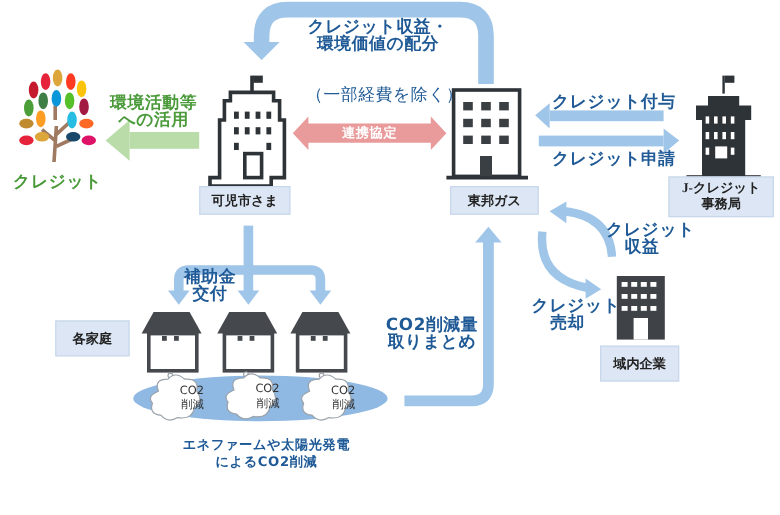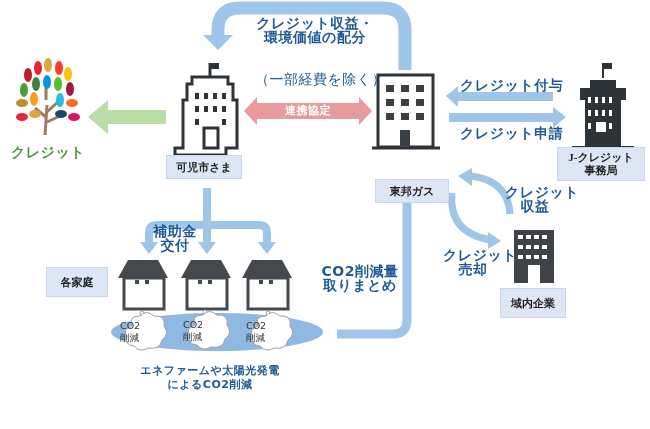--- a/index.html
+++ b/index.html
@@ -6,21 +6,21 @@
   body { width:650px; height:429px; position:relative; overflow:hidden;
          font-family:"DejaVu Sans", sans-serif; }
   #diagram { position:absolute; left:0; top:0; width:650px; height:429px; }
   .lbl { position:absolute; text-align:center; white-space:nowrap; font-weight:bold;
          color:#1f5a96; font-size:14px; line-height:14px; letter-spacing:0.5px; }
   .box { position:absolute; background:#dce6f4; border:1px solid #c8d7ec;
          color:#222; font-size:11px; font-weight:bold; text-align:center;
          display:flex; align-items:center; justify-content:center; line-height:13px; }
   .green { color:#4a9a3a; }
   .pinklbl { color:#ffffff; font-size:11px; }
-  .cloudtxt { position:absolute; text-align:left; font-size:9.5px; color:#333;
+  .cloudtxt { position:absolute; text-align:right; font-size:9.5px; color:#333;
               line-height:12px; width:50px; }
 </style>
 </head>
 <body>
 
 <div id="diagram">
 <svg width="650" height="429" viewBox="0 0 650 429" style="position:absolute;left:0;top:0">
 
   <path d="M405 70 L405 30 Q405 8 383 8 L240 8 Q218 8 218 30 L218 36" fill="none" stroke="#9fc5e8" stroke-width="13"></path>
   <polygon points="203,35 233,35 218,50" fill="#9fc5e8"></polygon>
@@ -184,27 +184,31 @@
     <path d="M258 326 Q254 316 266 316 Q272 309 280 316 Q292 315 290 326 Q296 334 288 340 Q286 350 274 348 Q266 353 260 346 Q250 345 253 336 Q248 330 258 326 Z"></path>
   </g>
 </svg>
 
 <div class="lbl" style="left:255px;top:16px;width:120px;">
   <div>クレジット収益・</div>
   <div>環境価値の配分</div>
   <div style="font-weight:normal;margin-top:28px;">（一部経費を除く）</div>
 </div>
 
+<div class="lbl green" style="left:88px;top:79px;width:80px;">
+  <div>環境活動等</div>
+  <div>への活用</div>
+</div>
 
 <div class="lbl green" style="left:8px;top:145px;width:80px;">クレジット</div>
 
 <div class="lbl pinklbl" style="left:270px;top:104px;width:76px;">連携協定</div>
 
 <div class="box" style="left:166px;top:155px;width:74px;height:22px;">可児市さま</div>
-<div class="box" style="left:375px;top:155px;width:72px;height:22px;margin-top:24px;">東邦ガス</div>
+<div class="box" style="left:375px;top:155px;width:72px;height:22px;">東邦ガス</div>
 
 <div class="box" style="left:557px;top:147px;width:86px;height:32px;flex-direction:column;font-family:Liberation Serif, serif;">
   <div>J-クレジット</div>
   <div>事務局</div>
 </div>
 
 <div class="lbl" style="left:460px;top:78px;width:90px;">クレジット付与</div>
 <div class="lbl" style="left:460px;top:126px;width:90px;">クレジット申請</div>
 
 <div class="lbl" style="left:505px;top:185px;width:60px;">
@@ -237,17 +241,17 @@
 </div>
 <div class="cloudtxt" style="left:183px;top:319px;">
   <div>CO2</div>
   <div>削減</div>
 </div>
 <div class="cloudtxt" style="left:246px;top:320px;">
   <div>CO2</div>
   <div>削減</div>
 </div>
 
-<div class="lbl" style="left:130px;top:364px;width:160px;font-size:11px;">
+<div class="lbl" style="left:142px;top:364px;width:160px;font-size:11px;">
   <div>エネファームや太陽光発電</div>
   <div>によるCO2削減</div>
 </div>
 </div>
 
 </body></html>

